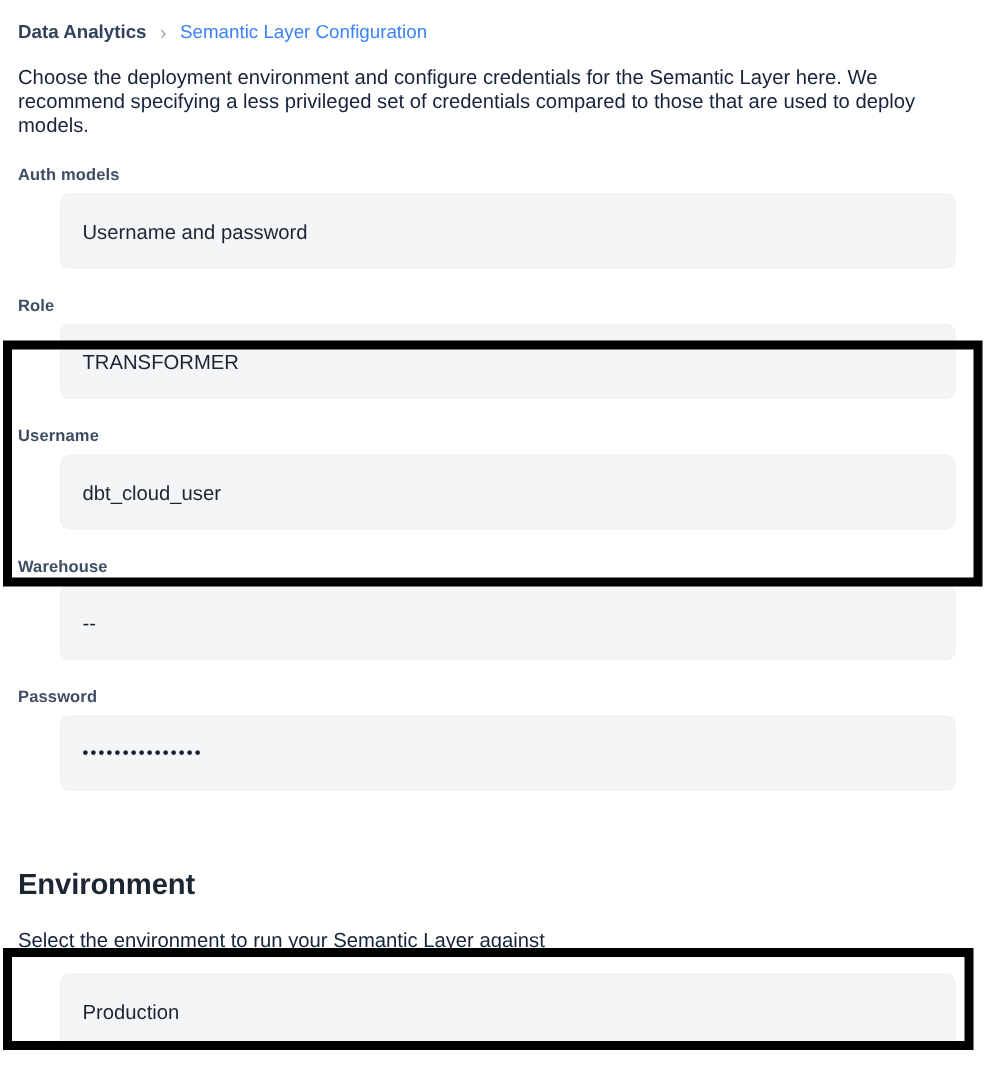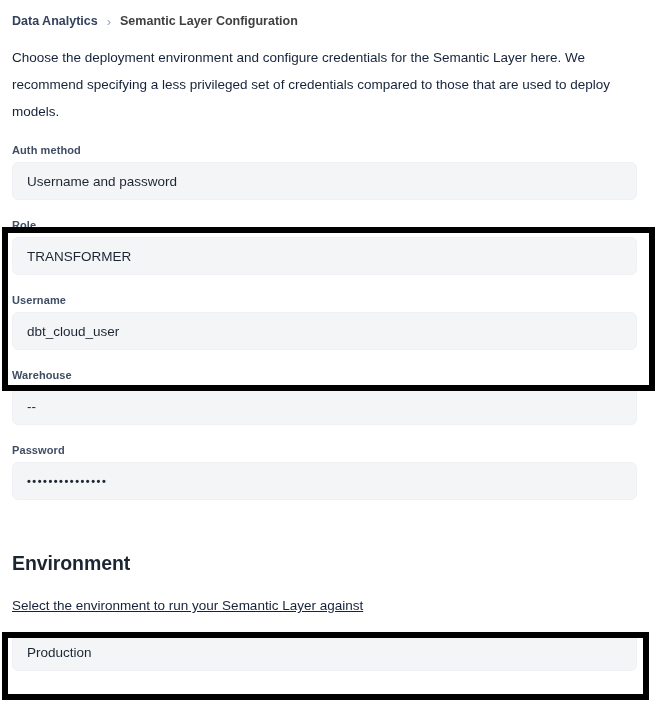--- a/index.html
+++ b/index.html
@@ -27,66 +27,67 @@
     text-decoration: none;
   }
   .crumb-sep {
     color: #9aa4b2;
     font-size: 13px;
     font-weight: 400;
     line-height: 1;
     padding-top: 1px;
   }
   .crumb-current {
-    color: #404040;
-    font-weight: 700;
+    color: #3b82f6;
+    font-weight: 400;
   }
 
   
   h1.section-title, h2.section-title {
     font-size: 19.5px;
     font-weight: 700;
     color: #1c2633;
     letter-spacing: -0.1px;
     margin: 0 12px;
   }
   .credentials-title { margin-top: 23px !important; }
   .environment-title { margin-top: 52px !important; }
 
   
   .section-desc {
     margin: 16px 12px 0 12px;
     font-size: 13.5px;
-    line-height: 27px;
+    line-height: 16px;
     color: #16233a;
     max-width: 604px;
   }
   .env-desc { margin-top: 17px; text-decoration: underline; }
 
   
   .field-block { margin: 0 24px 0 12px; }
   .field-label {
     display: block;
     margin: 19px 0 6px 0;
     font-size: 11px;
     font-weight: 700;
     color: #3f4d63;
     letter-spacing: 0.1px;
   }
   .field-box {
-    height: 38px;
+    height: 50px;
     background: #f4f5f7;
     border: 1px solid #f0f1f4;
     border-radius: 6px;
     display: flex;
     align-items: center;
     padding: 0 14px;
     font-size: 13.5px;
     color: #1c2633;
     cursor: default;
+    margin-left: 28px;
   }
   .field-box.masked {
     font-size: 11px;
     font-weight: 700;
     letter-spacing: 1.5px;
     color: #1c2633;
   }
   .env-field { margin-top: 14px; }
 
   
@@ -111,21 +112,21 @@
   <nav class="breadcrumb">
     <a class="crumb-link">Data Analytics</a>
     <span class="crumb-sep">›</span>
     <span class="crumb-current">Semantic Layer Configuration</span>
   </nav>
 
 
   <p class="section-desc">Choose the deployment environment and configure credentials for the Semantic Layer here. We recommend specifying a less privileged set of credentials compared to those that are used to deploy models.</p>
 
   <div class="field-block">
-    <span class="field-label">Auth method</span>
+    <span class="field-label">Auth models</span>
     <div class="field-box">Username and password</div>
   </div>
 
   <div class="field-block">
     <span class="field-label">Role</span>
     <div class="field-box">TRANSFORMER</div>
   </div>
 
   <div class="field-block">
     <span class="field-label">Username</span>

